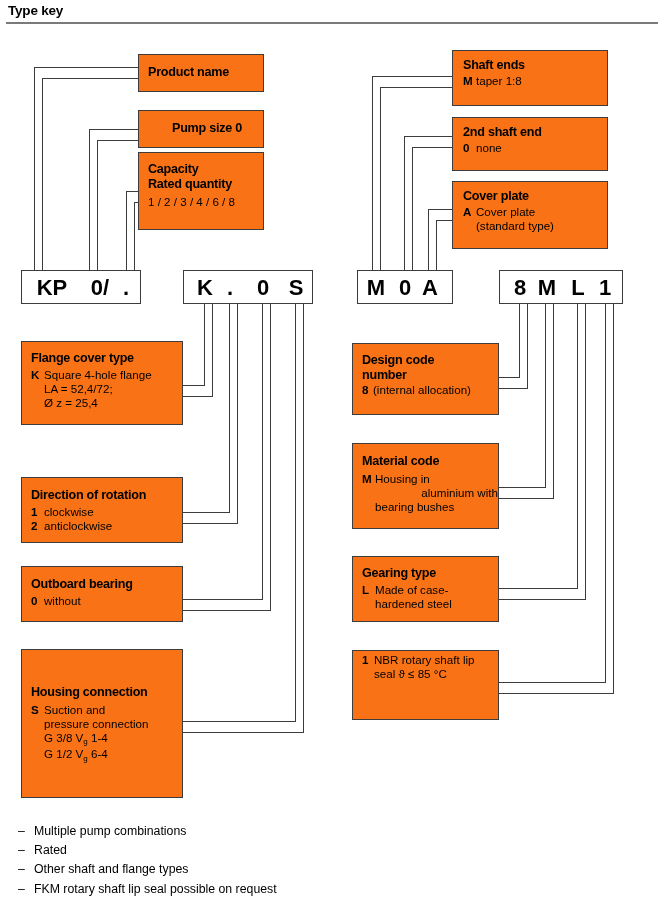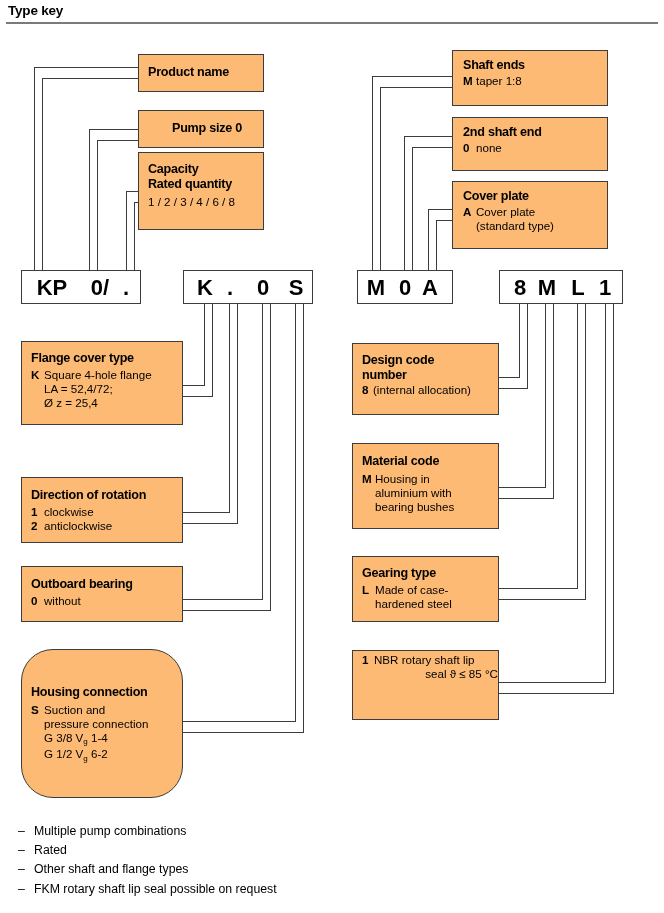--- a/index.html
+++ b/index.html
@@ -20,21 +20,21 @@
   }
   #header-rule {
     position:absolute; left:6px; top:22px; width:652px; height:2px;
     background:#7a7a7a;
   }
 
   
   .box {
     position:absolute;
     border:1.3px solid #3c3c3c;
-    background:#fdba74;
+    background:#f97316;
     z-index:5;
   }
   .btitle {
     font-weight:bold; font-size:12.6px; line-height:14.5px;
     letter-spacing:-0.25px;
     white-space:pre-line;
   }
   .brow { font-size:11.6px; line-height:14.2px; display:flex; }
   .bkey {
     font-weight:bold; font-size:11.6px;
@@ -238,65 +238,65 @@
 </div>
 
 <div class="box" style="left:21px; top:566px; width:162px; height:56px;">
   <div class="btitle" style="padding:10px 0 0 9px;">Outboard bearing</div>
   <div class="brow" style="padding:2px 0 0 9px;">
     <span class="bkey">0</span>
     <span class="bval">without</span>
   </div>
 </div>
 
-<div class="box" style="left:21px; top:649px; width:162px; height:149px;border-radius:32px;">
+<div class="box" style="left:21px; top:649px; width:162px; height:149px;">
   <div class="btitle" style="padding:35px 0 0 9px;">Housing connection</div>
   <div class="brow" style="padding:3px 0 0 9px;">
     <span class="bkey">S</span>
     <span class="bval">Suction and</span>
   </div>
   <div class="bplain" style="padding-left:22px;">pressure connection</div>
   <div class="bplain" style="padding-left:22px;"><span>G 3/8 V</span><sub>g</sub><span> 1-4</span></div>
-  <div class="bplain" style="padding-left:22px;"><span>G 1/2 V</span><sub>g</sub><span> 6-2</span></div>
+  <div class="bplain" style="padding-left:22px;"><span>G 1/2 V</span><sub>g</sub><span> 6-4</span></div>
 </div>
 
 <div class="box" style="left:352px; top:343px; width:147px; height:72px;">
   <div class="btitle" style="padding:9px 0 0 9px;">Design code
 number</div>
   <div class="brow" style="padding:1px 0 0 9px;">
     <span class="bkey" style="min-width:11px;">8</span>
     <span class="bval">(internal allocation)</span>
   </div>
 </div>
 
 <div class="box" style="left:352px; top:443px; width:147px; height:86px;">
   <div class="btitle" style="padding:10px 0 0 9px;">Material code</div>
   <div class="brow" style="padding:3px 0 0 9px;">
     <span class="bkey">M</span>
     <span class="bval">Housing in</span>
   </div>
-  <div class="bplain" style="padding-left:22px;">aluminium with</div>
+  <div class="bplain" style="padding-left:22px;text-align:right;">aluminium with</div>
   <div class="bplain" style="padding-left:22px;">bearing bushes</div>
 </div>
 
 <div class="box" style="left:352px; top:556px; width:147px; height:66px;">
   <div class="btitle" style="padding:9px 0 0 9px;">Gearing type</div>
   <div class="brow" style="padding:2px 0 0 9px;">
     <span class="bkey">L</span>
     <span class="bval">Made of case-</span>
   </div>
   <div class="bplain" style="padding-left:22px;">hardened steel</div>
 </div>
 
 <div class="box" style="left:352px; top:650px; width:147px; height:70px;">
   <div class="brow" style="padding:2px 0 0 9px;">
     <span class="bkey" style="min-width:12px;">1</span>
     <span class="bval">NBR rotary shaft lip</span>
   </div>
-  <div class="bplain" style="padding-left:21px;text-align:right;">seal ϑ ≤   85 °C</div>
+  <div class="bplain" style="padding-left:21px;">seal ϑ ≤   85 °C</div>
 </div>
 
 <div id="notes">
   <div class="note">
     <span class="note-dash">–</span>
     <span>Multiple pump combinations</span>
   </div>
   <div class="note">
     <span class="note-dash">–</span>
     <span>Rated</span>

